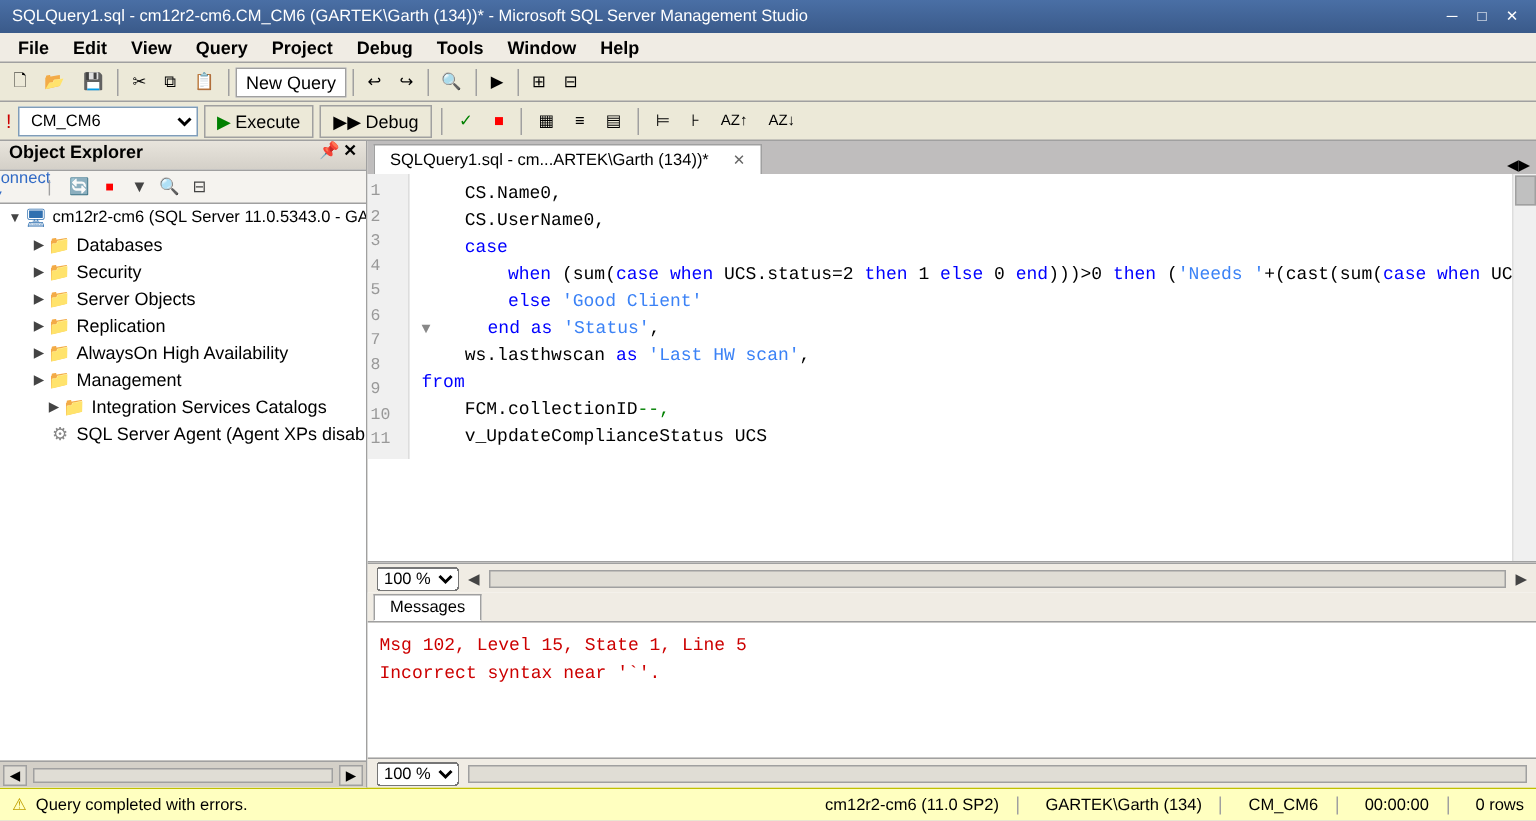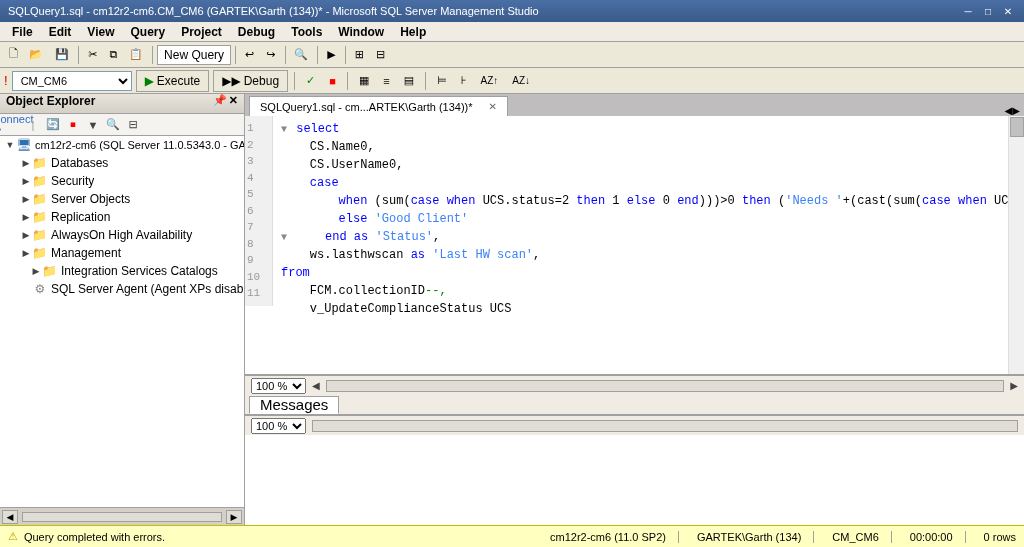--- a/index.html
+++ b/index.html
@@ -267,21 +267,21 @@
       height: 20px;
       background: #f0ece4;
       display: flex;
       align-items: center;
       padding: 0 4px;
       border-bottom: 1px solid #a0a0a0;
     }
     .result-tab {
       height: 18px;
       padding: 0 10px;
-      font-size: 15px;
+      font-size: 11px;
       cursor: pointer;
       display: flex; align-items: center;
       border: 1px solid #a0a0a0;
       background: #ece9d8;
       margin-right: 2px;
     }
     .result-tab.active { background: white; border-bottom: 1px solid white; }
     #messages-area {
       flex: 1;
       padding: 6px 8px;
@@ -520,24 +520,20 @@
             <div>4</div>
             <div>5</div>
           <div>6</div>
             <div>7</div>
             <div>8</div>
             <div>9</div>
             <div>10</div>
             <div>11</div>
         </div>
         <div class="code-area">
-          <div>
-            <span class="collapse-arrow">▼</span>
-            <span class="kw">select</span>
-          </div>
           <div>&nbsp;&nbsp;&nbsp;&nbsp;CS.Name0,</div>
           <div>&nbsp;&nbsp;&nbsp;&nbsp;CS.UserName0,</div>
           <div>&nbsp;&nbsp;&nbsp;&nbsp;<span class="kw">case</span></div>
           <div style="white-space:nowrap;">&nbsp;&nbsp;&nbsp;&nbsp;&nbsp;&nbsp;&nbsp;&nbsp;<span class="kw">when</span> (sum(<span class="kw">case</span> <span class="kw">when</span> UCS.status=2 <span class="kw">then</span> 1 <span class="kw">else</span> 0 <span class="kw">end</span>)))&gt;0 <span class="kw">then</span> (<span class="str">'Needs '</span>+(cast(sum(<span class="kw">case</span> <span class="kw">when</span> UCS.</div>
           <div>&nbsp;&nbsp;&nbsp;&nbsp;&nbsp;&nbsp;&nbsp;&nbsp;<span class="kw">else</span> <span class="str">'Good Client'</span></div>
           <div>
             <span class="collapse-arrow">▼</span>
             &nbsp;&nbsp;&nbsp;&nbsp;<span class="kw">end</span> <span class="kw">as</span> <span class="str">'Status'</span>,
           </div>
           <div>&nbsp;&nbsp;&nbsp;&nbsp;ws.lasthwscan <span class="kw">as</span> <span class="str">'Last HW scan'</span>,</div>
@@ -561,20 +557,24 @@
         <div style="flex:1;height:12px;background:#e0ddd5;border:1px solid #a0a0a0;"></div>
         <span class="scroll-right">▶</span>
       </div>
 
       <div id="results-area">
         <div id="results-tabs">
           <div class="result-tab active">
             <span>Messages</span>
           </div>
         </div>
+        <div id="messages-area">
+          <div class="error-line">Msg 102, Level 15, State 1, Line 5</div>
+          <div class="error-line">Incorrect syntax near '`'.</div>
+        </div>
         <div id="results-bottom">
           <select style="width:55px;height:16px;font-size:11px;">
             <option>100 %</option>
           </select>
           <div style="flex:1;height:12px;background:#e0ddd5;border:1px solid #a0a0a0;"></div>
         </div>
       </div>
 
     </div>
   </div>

